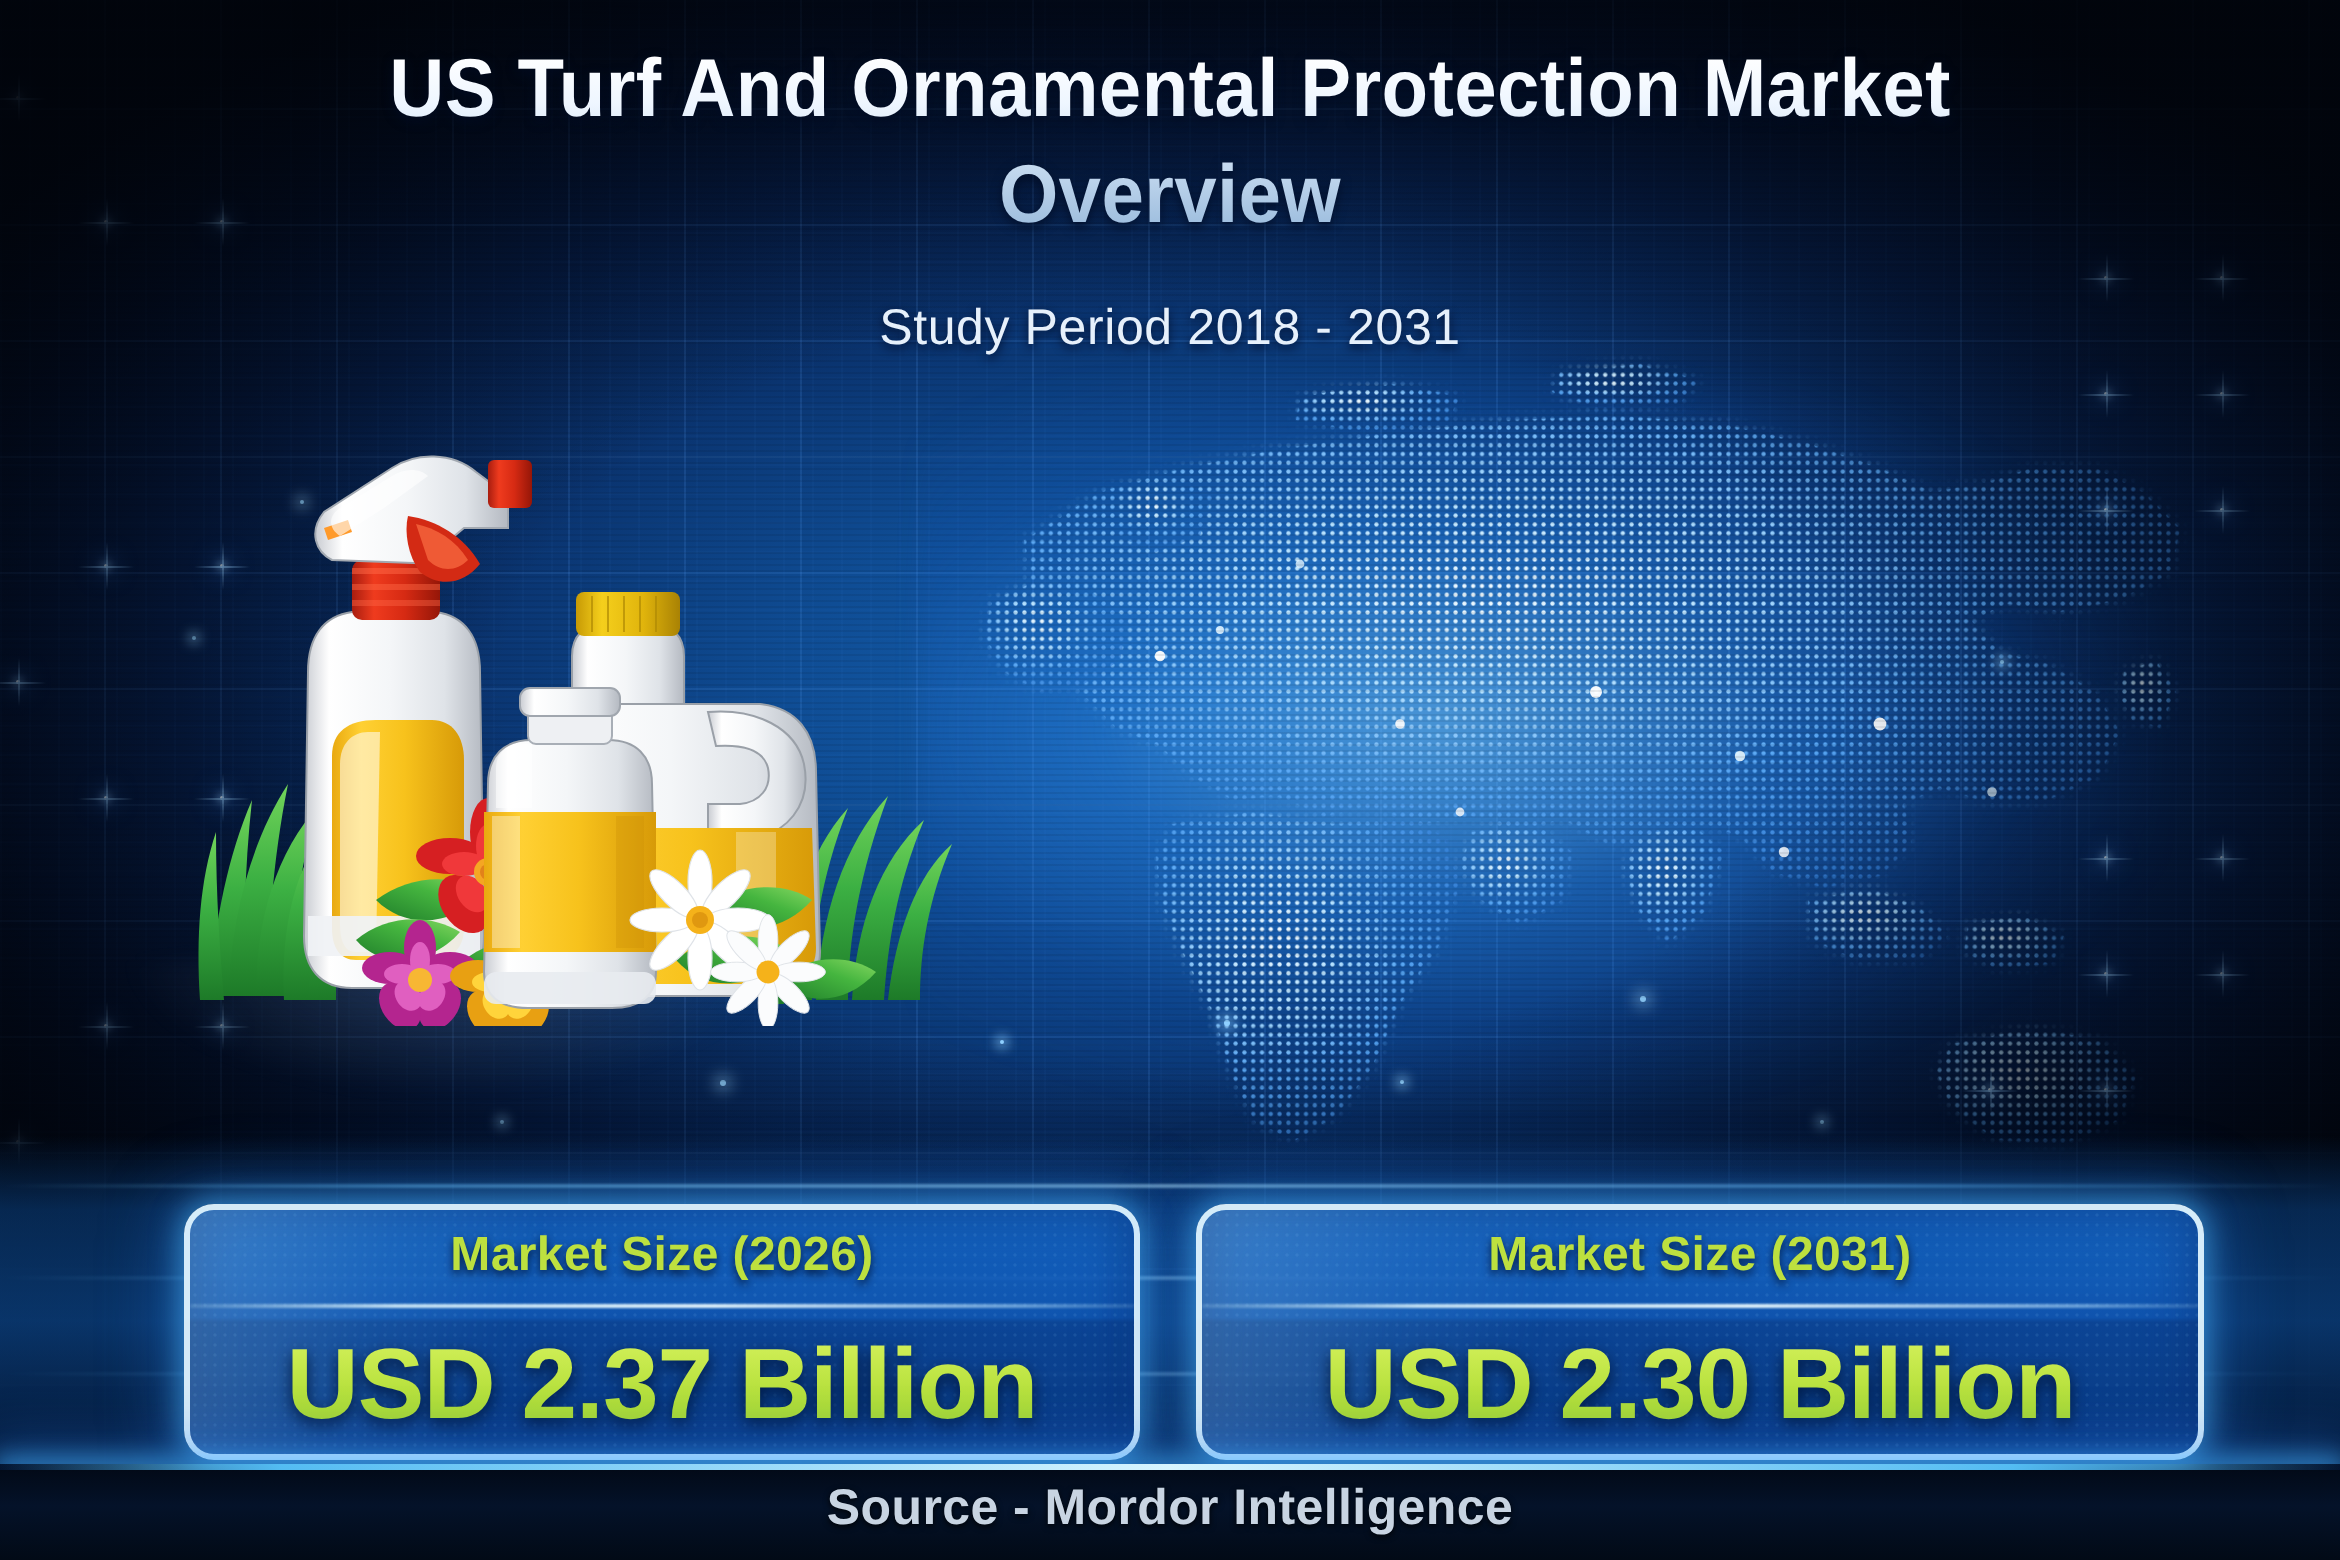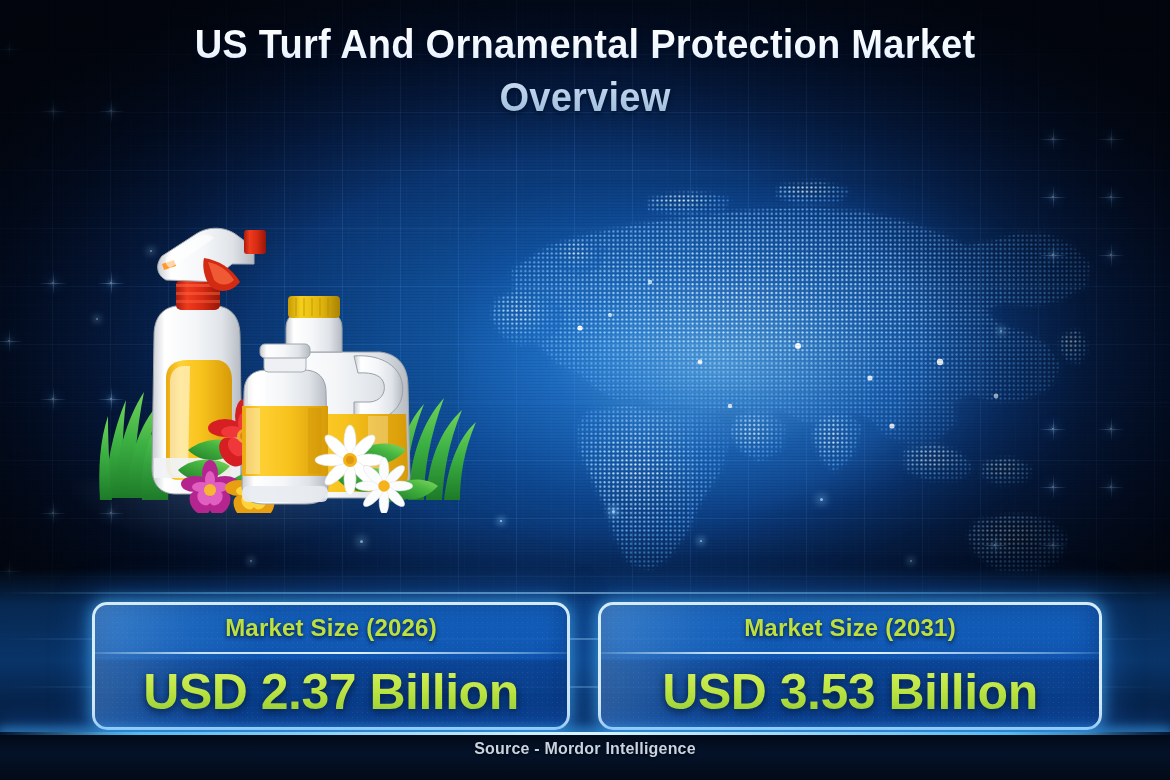--- a/index.html
+++ b/index.html
@@ -170,21 +170,21 @@
     filter:drop-shadow(0 3px 4px rgba(0,20,55,.9));
   }
 
   .source-bar {
     position:absolute; left:0; right:0; top:735px; height:45px;
     background:linear-gradient(180deg,#020a18 0%,#041229 40%,#020a16 100%);
   }
   .source-text {
     position:absolute; left:0; right:0; top:740px;
     text-align:center;
-    font-size:16px; font-weight:bold; letter-spacing:.2px;
+    font-size:25px; font-weight:bold; letter-spacing:.2px;
     color:#c8d4e2;
     text-shadow:0 1px 3px rgba(0,0,0,.9);
   }
 </style>
 </head>
 <body>
 
 <div id="stage">
 
   <div class="bg-base"></div>
@@ -494,40 +494,41 @@
           <circle cx="0" cy="0" r="7" fill="#f5b21a"></circle>
         </g>
       </g>
     </svg>
   </div>
 
   <div class="title">
     <span>US Turf And Ornamental Protection Market</span><br>
     <span>Overview</span>
   </div>
+  <div class="subtitle">Study Period 2018 - 2031</div>
 
   <div class="bottom-band">
     <div class="band-streak" style="top:24px;opacity:.55"></div>
     <div class="band-streak" style="top:70px;opacity:.4"></div>
     <div class="band-streak" style="top:118px;opacity:.3"></div>
   </div>
 
   <div class="card" style="left:92px;width:478px">
     <div class="card-circuit"></div>
     <div class="card-sheen"></div>
     <div class="card-divider"></div>
     <div class="card-label">Market Size (2026)</div>
     <div class="card-value">USD 2.37 Billion</div>
   </div>
 
   <div class="card" style="left:598px;width:504px">
     <div class="card-circuit"></div>
     <div class="card-sheen"></div>
     <div class="card-divider"></div>
     <div class="card-label">Market Size (2031)</div>
-    <div class="card-value">USD 3.53 Billion</div>
+    <div class="card-value">USD 2.30 Billion</div>
   </div>
 
   <div class="neon-line"></div>
   <div class="source-bar"></div>
   <div class="source-text">Source - Mordor Intelligence</div>
 
 </div>
 
 </body></html>

